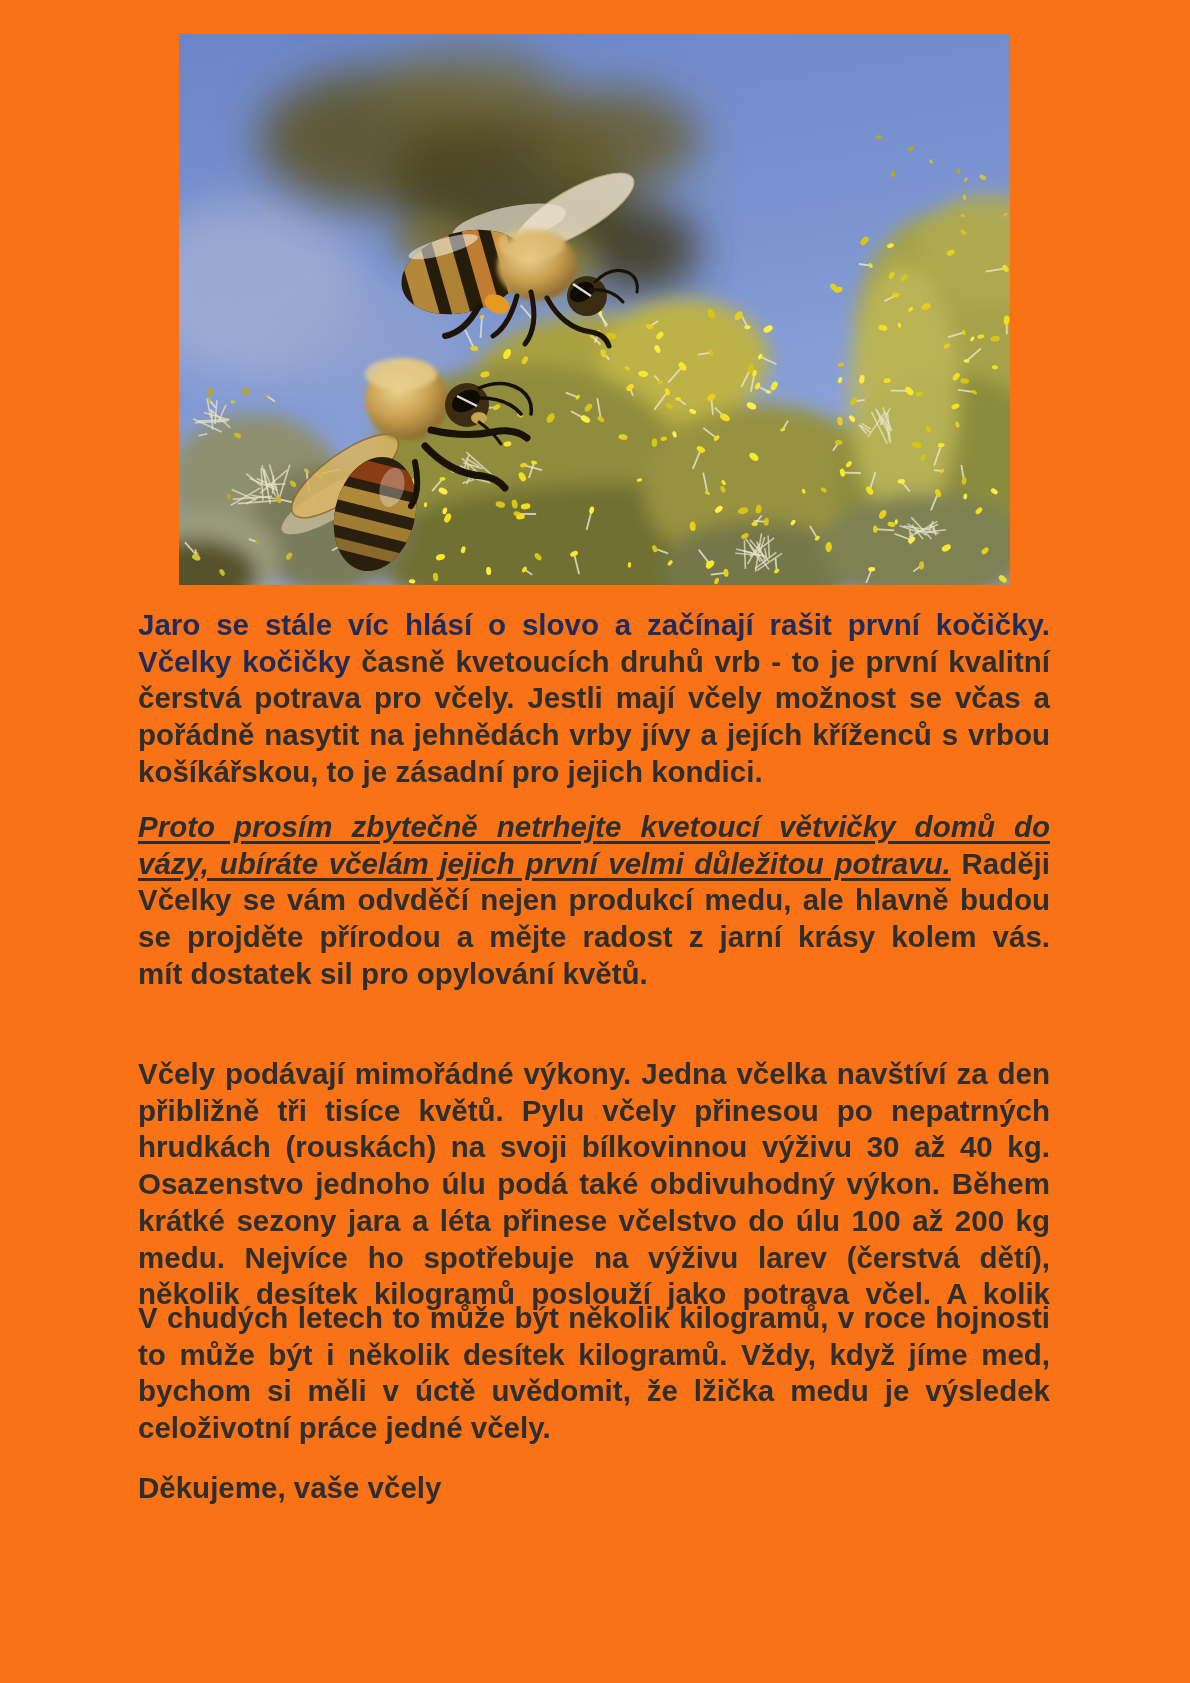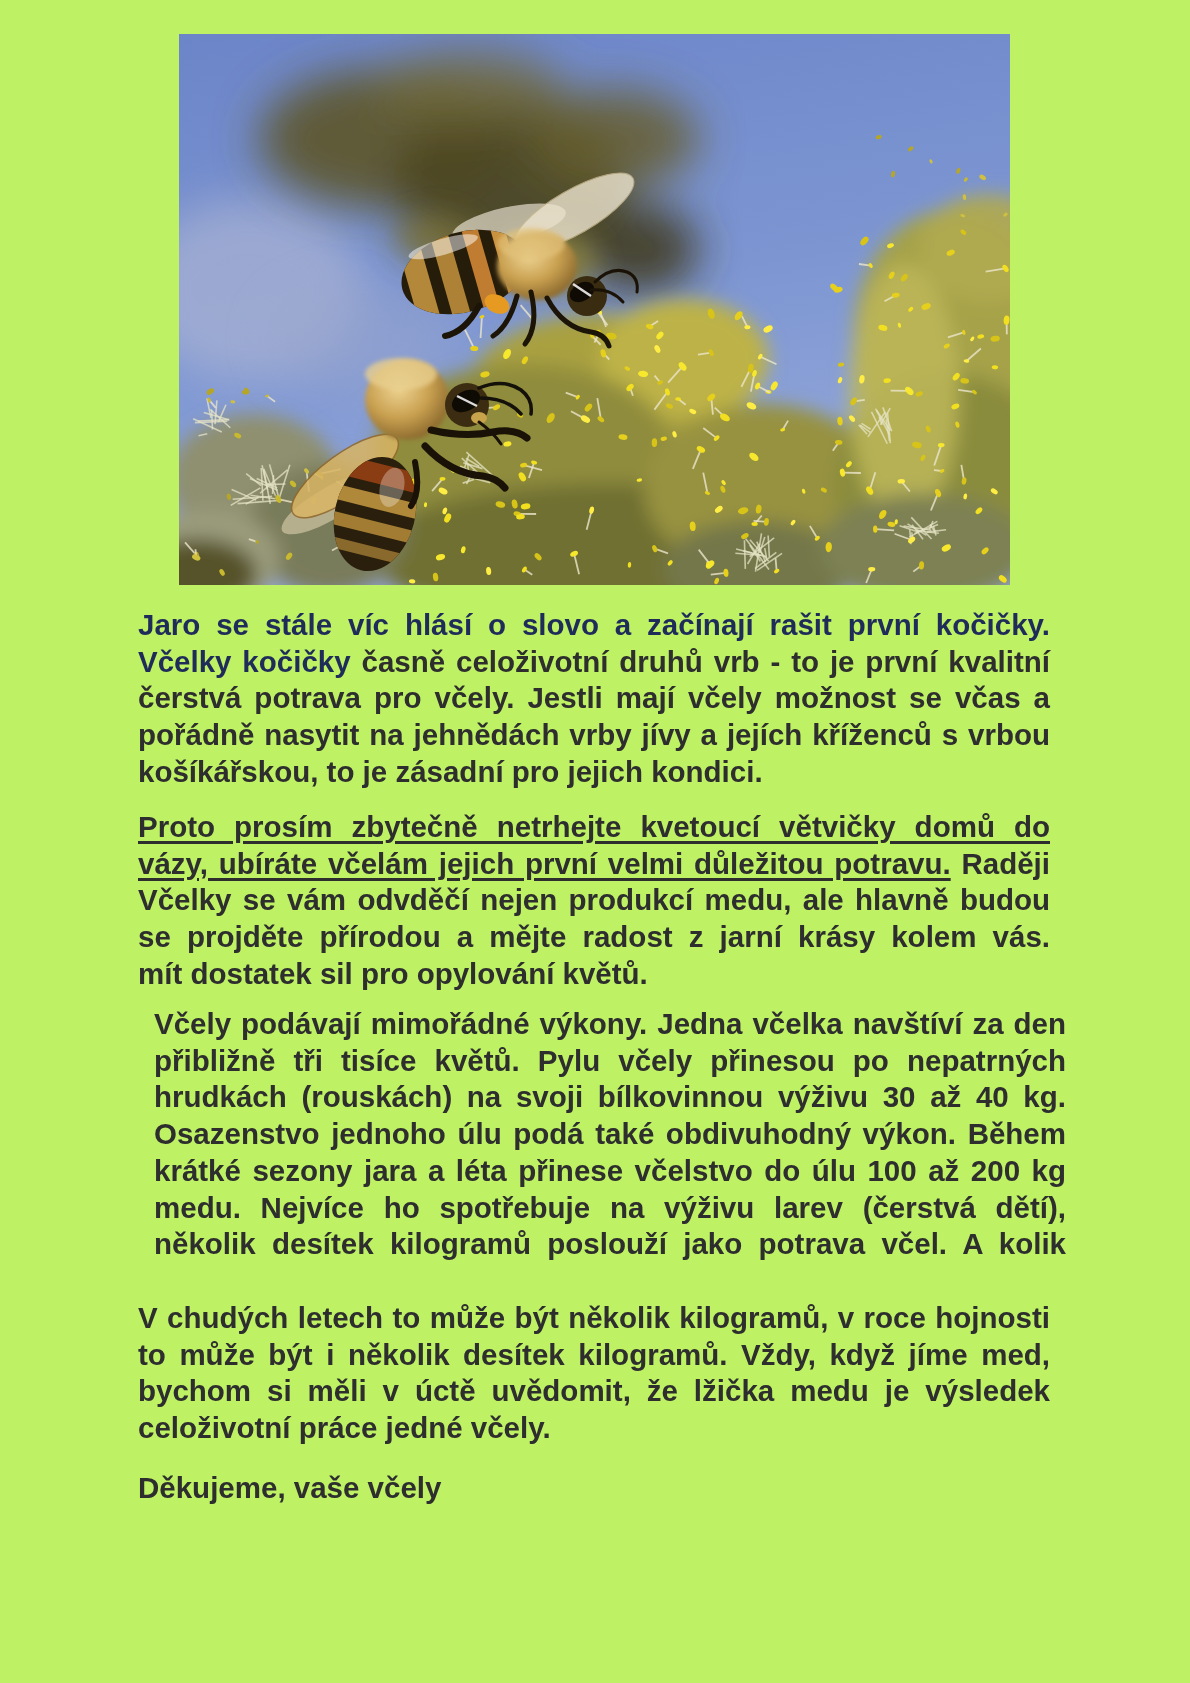--- a/index.html
+++ b/index.html
@@ -1,28 +1,28 @@
 <!DOCTYPE html>
 <html style="--navy: #1f2c5a; --body: #2e2e2e;"><head>
 <meta charset="utf-8">
 <style>
   html,body{margin:0;padding:0;background:#ffffff;}
   body{width:1190px;height:1683px;position:relative;overflow:hidden;
        font-family:"Liberation Sans","DejaVu Sans",sans-serif;}
-  .page{position:absolute;left:0;top:0;width:1190px;height:1683px;background:#bef264;}
+  .page{position:absolute;left:0;top:0;width:1190px;height:1683px;background:#f97316;}
   .photo{position:absolute;left:179px;top:34px;width:831px;height:551px;display:block;}
   #text-column{position:absolute;left:138px;top:0;width:912px;height:1683px;}
   .para{position:absolute;left:0;width:912px;font-weight:bold;
         font-size:29.5px;line-height:36.7px;letter-spacing:0;}
   .line.just{text-align:justify;text-align-last:justify;-moz-text-align-last:justify;}
   .line.last{text-align:right;text-align-last:left;}
   .seg-navy{color:var(--navy,#1f2c5a);}
   .seg-body{color:var(--body,#2e2e2e);}
   .seg-body-underline{color:var(--body,#2e2e2e);text-decoration:underline;
-        text-decoration-thickness:3px;text-underline-offset:4px;}
+        text-decoration-thickness:3px;text-underline-offset:4px;font-style:italic;}
 </style>
 </head>
 <body>
 
 <div class="page">
 
   <svg class="photo" viewBox="0 0 831 551" preserveAspectRatio="none" role="img" aria-label="Two honey bees collecting pollen on yellow blooming willow catkins against a blue spring sky">
     <defs>
       <linearGradient id="skyGrad" x1="0" y1="0" x2="0.25" y2="1">
         <stop offset="0" stop-color="#6c85c8"></stop>
@@ -519,33 +519,33 @@
           <path d="M300,272 q-14,26 -34,30" stroke-width="6"></path>
         </g>
         <ellipse cx="318" cy="270" rx="13" ry="9" fill="#e69a22" transform="rotate(25 318 270)"></ellipse>
       </g>
     </g>
   </svg>
 
   <div id="text-column">
       <div class="para" style="top: 607px;">
         <div class="line just"><span class="seg-navy">Jaro se stále víc hlásí o slovo a začínají rašit první kočičky.</span></div>
-        <div class="line just"><span class="seg-navy">Včelky kočičky </span><span class="seg-body">časně celoživotní druhů vrb - to je první kvalitní</span></div>
+        <div class="line just"><span class="seg-navy">Včelky kočičky </span><span class="seg-body">časně kvetoucích druhů vrb - to je první kvalitní</span></div>
         <div class="line just"><span class="seg-body">čerstvá potrava pro včely. Jestli mají včely možnost se včas a</span></div>
         <div class="line just"><span class="seg-body">pořádně nasytit na jehnědách vrby jívy a jejích kříženců s vrbou</span></div>
         <div class="line last"><span class="seg-body">košíkářskou, to je zásadní pro jejich kondici.</span></div>
       </div>
       <div class="para" style="top: 809px;">
         <div class="line just"><span class="seg-body-underline">Proto prosím zbytečně netrhejte kvetoucí větvičky domů do</span></div>
         <div class="line just"><span class="seg-body-underline">vázy, ubíráte včelám jejich první velmi důležitou potravu.</span><span class="seg-body"> Raději</span></div>
         <div class="line just"><span class="seg-body">Včelky se vám odvděčí nejen produkcí medu, ale hlavně budou</span></div>
         <div class="line just"><span class="seg-body">se projděte přírodou a mějte radost z jarní krásy kolem vás.</span></div>
         <div class="line last"><span class="seg-body">mít dostatek sil pro opylování květů.</span></div>
       </div>
-      <div class="para" style="top: 1006px; margin-left: 16px;">
+      <div class="para" style="top: 1056px;">
         <div class="line just"><span class="seg-body">Včely podávají mimořádné výkony. Jedna včelka navštíví za den</span></div>
         <div class="line just"><span class="seg-body">přibližně tři tisíce květů. Pylu včely přinesou po nepatrných</span></div>
         <div class="line just"><span class="seg-body">hrudkách (rouskách) na svoji bílkovinnou výživu 30 až 40 kg.</span></div>
         <div class="line just"><span class="seg-body">Osazenstvo jednoho úlu podá také obdivuhodný výkon. Během</span></div>
         <div class="line just"><span class="seg-body">krátké sezony jara a léta přinese včelstvo do úlu 100 až 200 kg</span></div>
         <div class="line just"><span class="seg-body">medu. Nejvíce ho spotřebuje na výživu larev (čerstvá dětí),</span></div>
         <div class="line just"><span class="seg-body">několik desítek kilogramů poslouží jako potrava včel. A kolik</span></div>
       </div>
       <div class="para" style="top: 1300px;">
         <div class="line just"><span class="seg-body">V chudých letech to může být několik kilogramů, v roce hojnosti</span></div>

